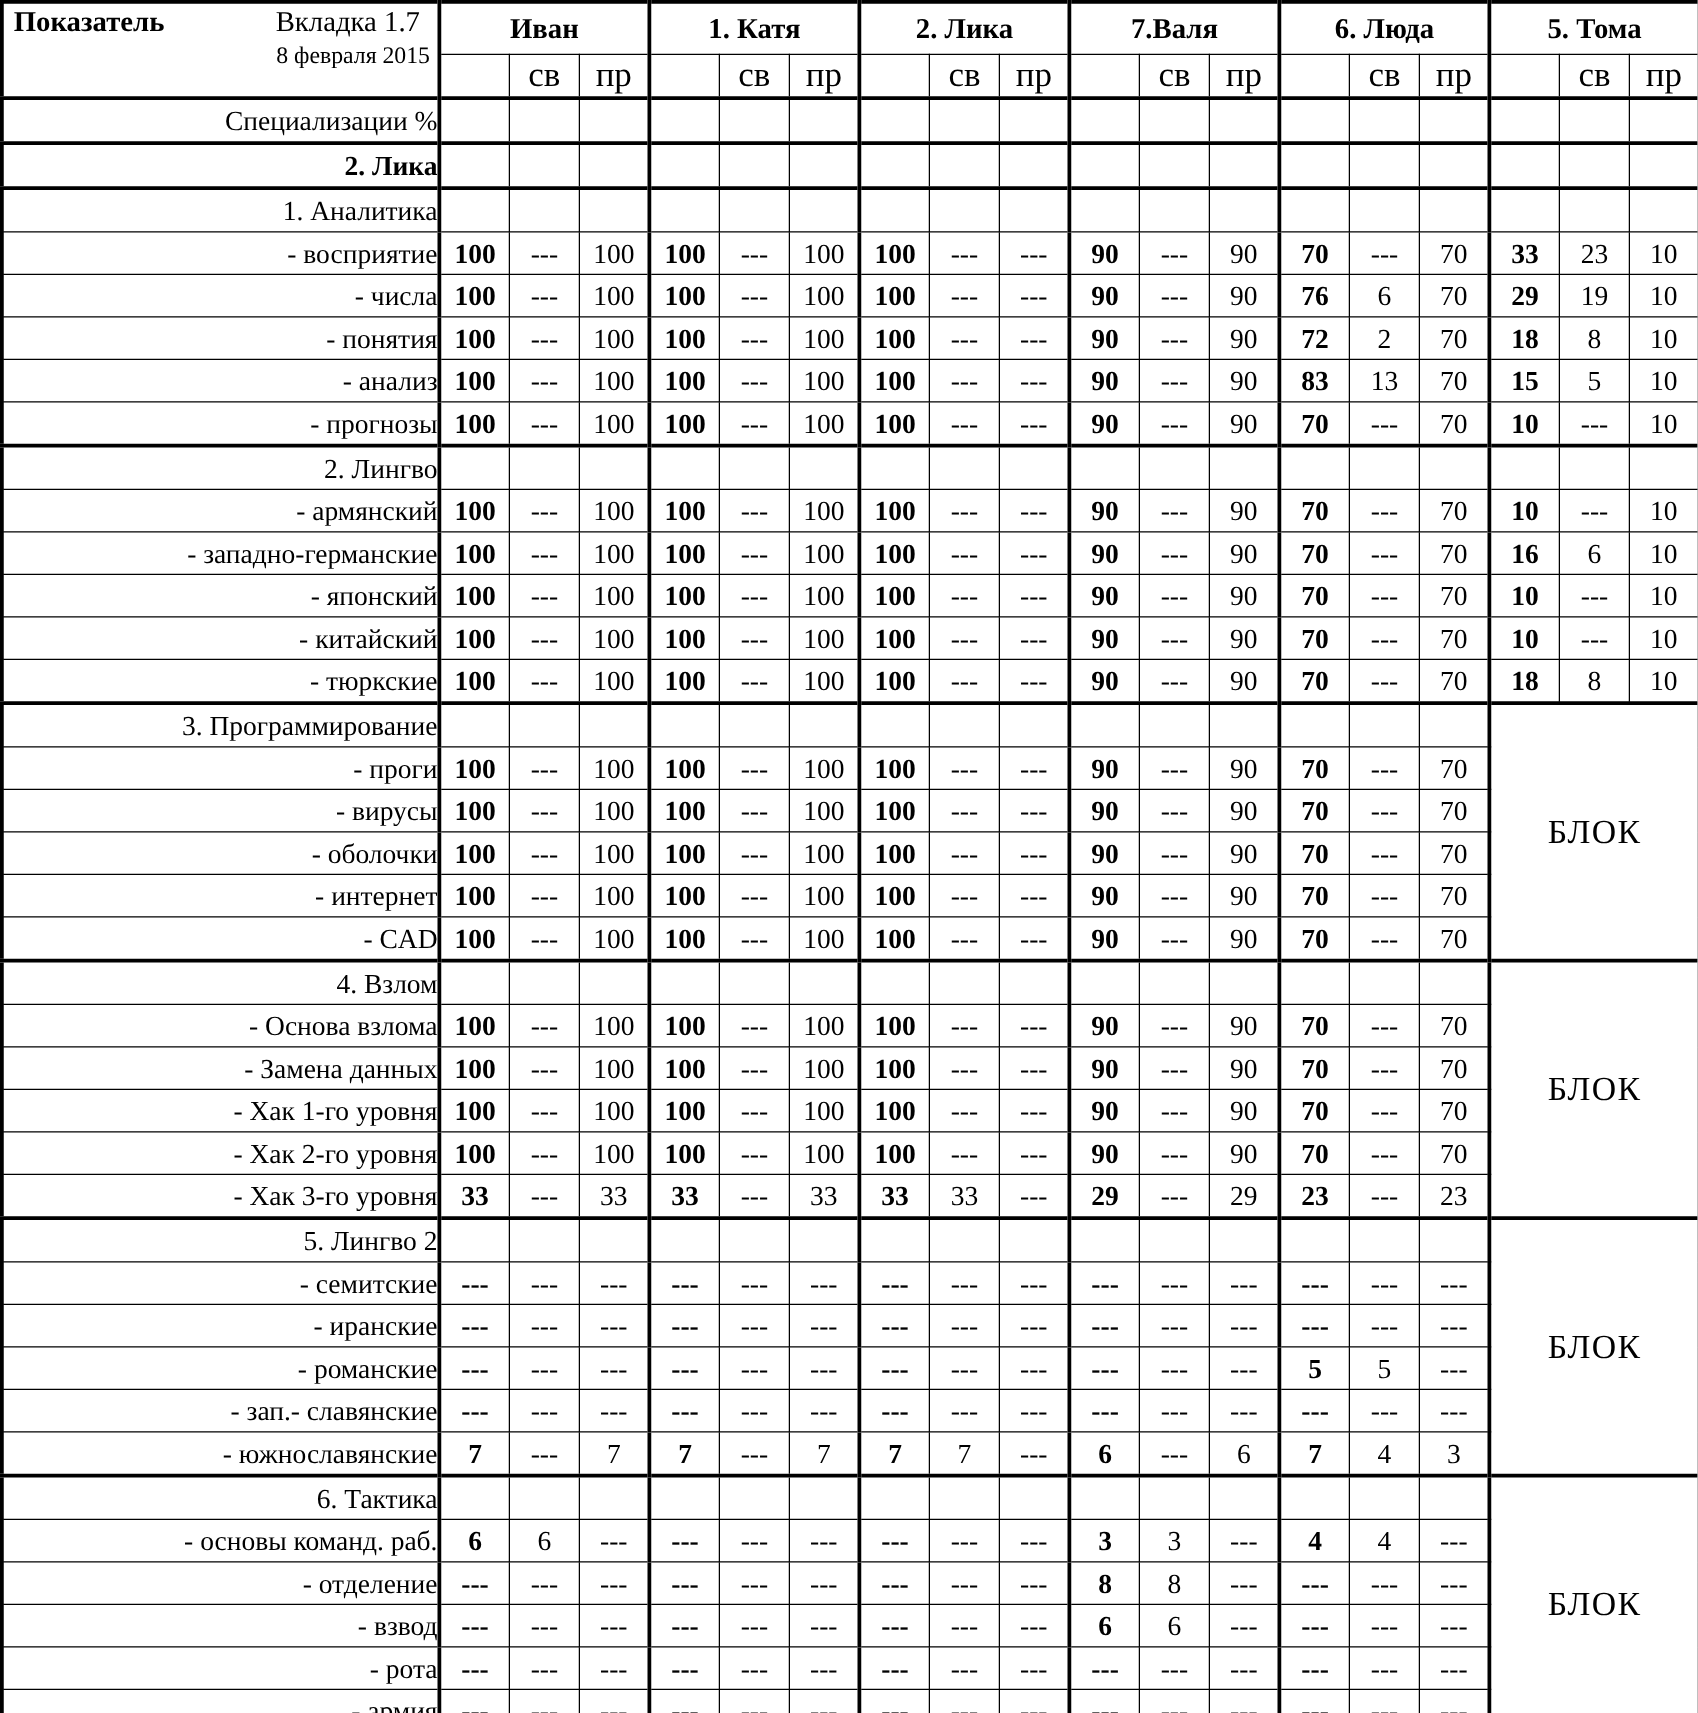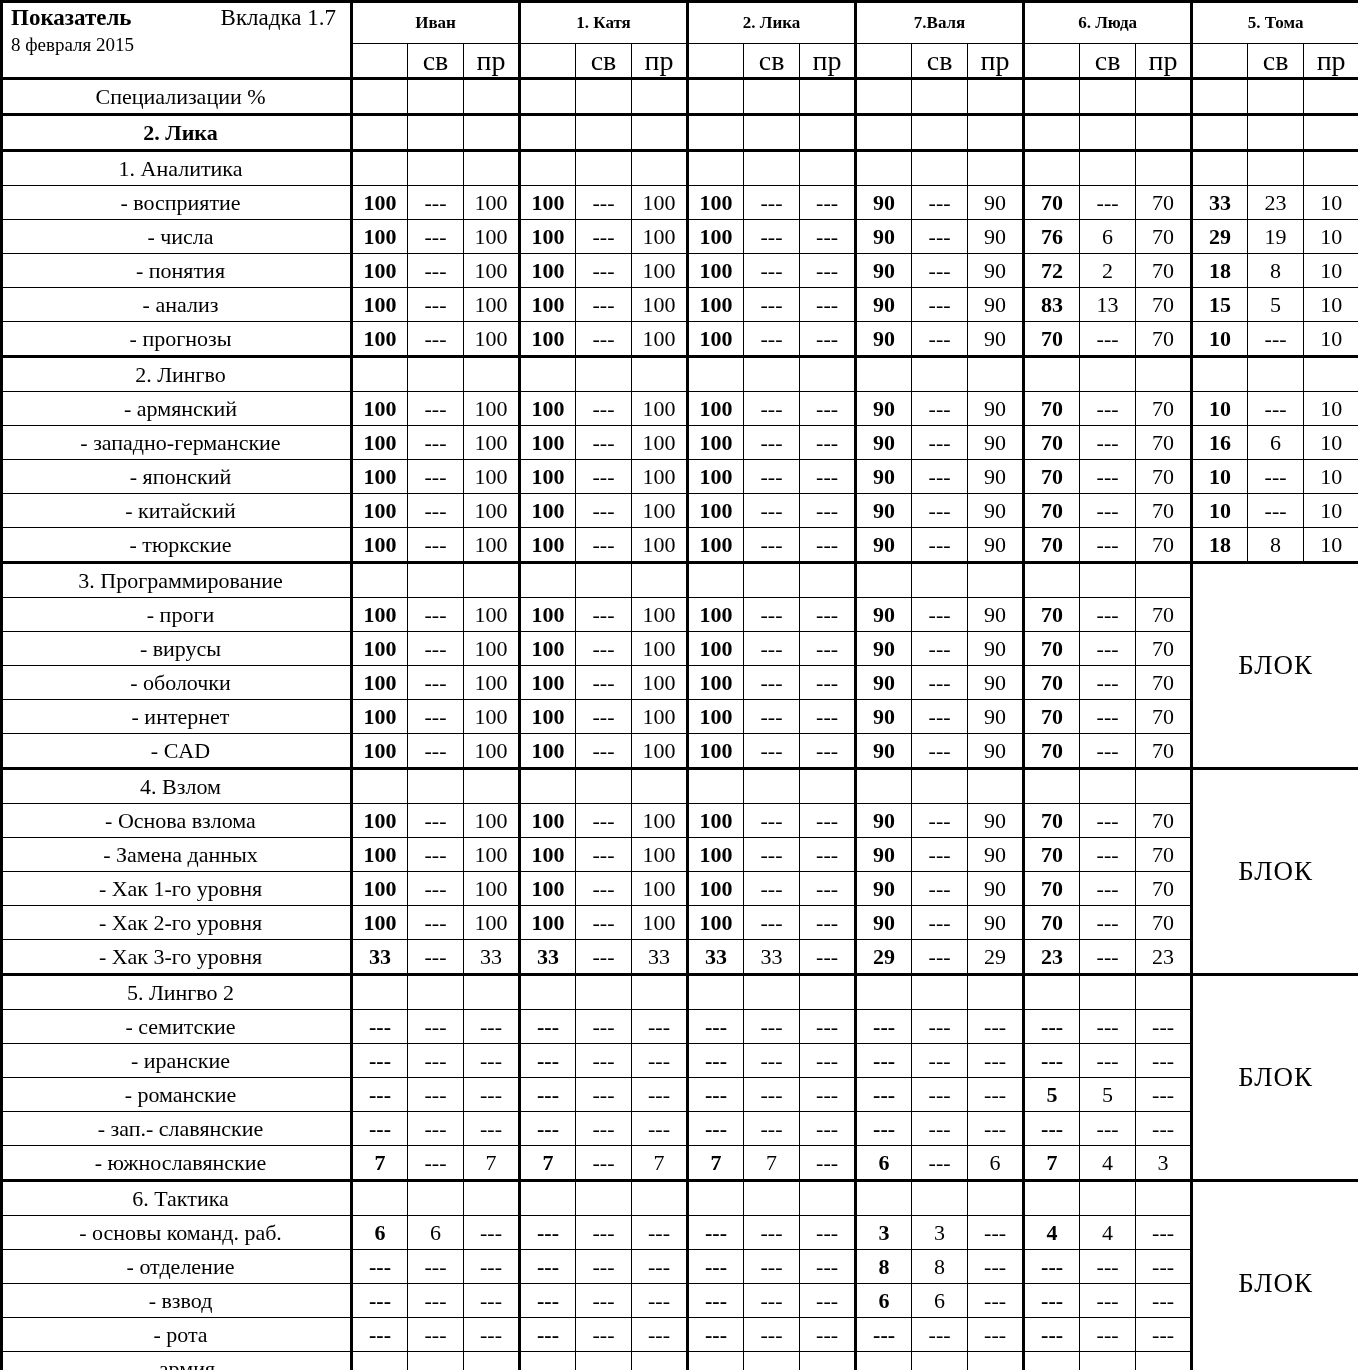--- a/index.html
+++ b/index.html
@@ -1,28 +1,28 @@
 <!DOCTYPE html>
 <html><head>
 <meta charset="utf-8">
 <style>
   html,body{margin:0;padding:0;background:#fff;}
   body{font-family:"Liberation Serif","DejaVu Serif",serif;color:#000;}
   .page{width:1358px;}
   table{border-collapse:collapse;table-layout:fixed;width:1358px;border:3px solid #000;}
   td,th{border:1px solid #000;padding:0;overflow:hidden;white-space:nowrap;
         font-size:22px;font-weight:normal;text-align:center;vertical-align:middle;height:33px;}
-  th.person{font-size:17px;font-weight:bold;height:40px;font-family:Liberation Serif, serif;}
+  th.person{font-size:23px;font-weight:bold;height:40px;font-family:Liberation Serif, serif;}
   th.subhead{font-size:28px;}
-  td.label{text-align:center;padding-left:8px;}
+  td.label{text-align:right;padding-left:8px;}
   td.bold-label{font-weight:bold;}
   .b{font-weight:bold;}
   .gb{border-left:3px solid #000;}              
   tr.tk td, tr.tk th{border-top:3px solid #000;} 
-  th.corner{text-align:left;vertical-align:top;padding:2px 6px 0 8px;}
+  th.corner{text-align:right;vertical-align:top;padding:2px 6px 0 8px;}
   .corner-line1{display:flex;justify-content:space-between;align-items:baseline;padding-right:8px;font-size:23px;}
   .corner-title{font-weight:bold;}
   .corner-tab{font-weight:normal;}
   .corner-line2{font-size:19px;font-weight:normal;margin-top:3px;}
   td.block{font-size:27px;letter-spacing:1px;border-left:3px solid #000;}
 </style>
 </head>
 <body>
 
 <div class="page">

